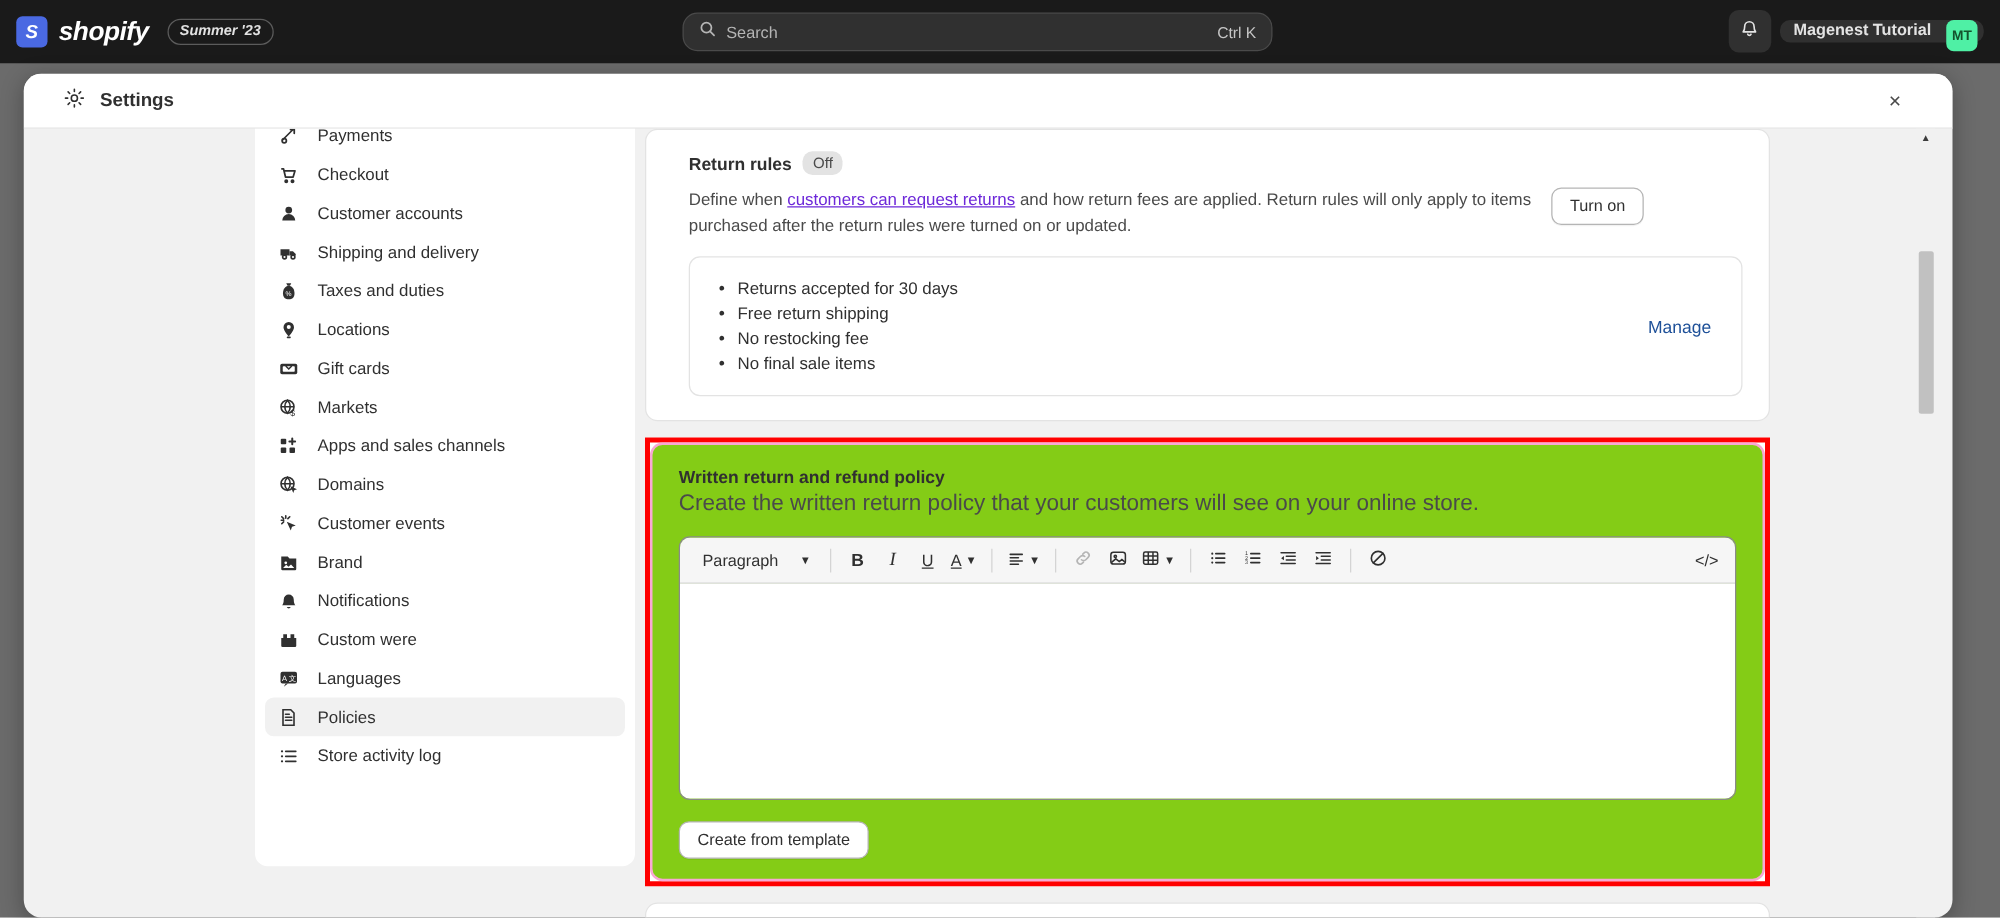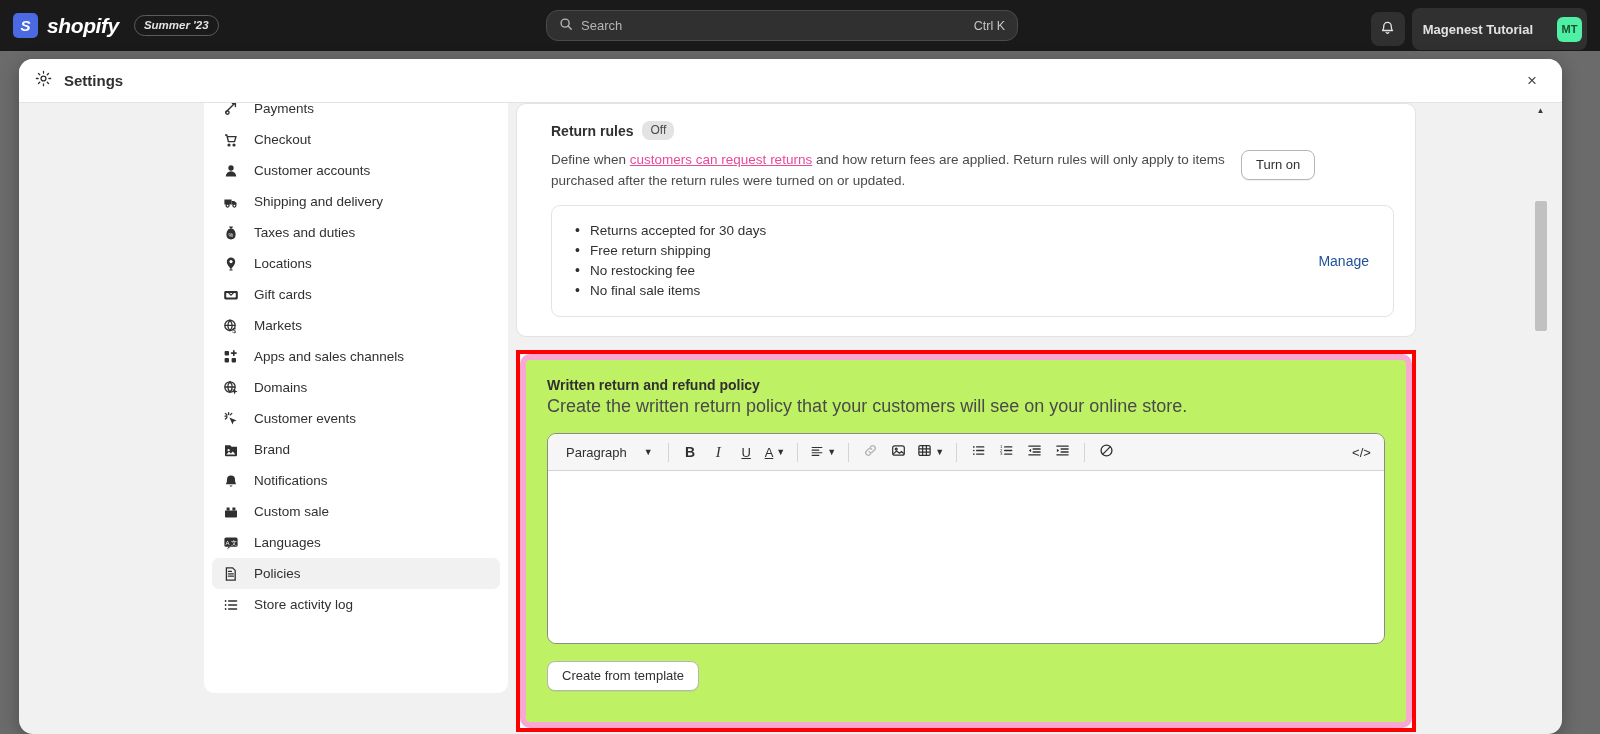--- a/index.html
+++ b/index.html
@@ -47,22 +47,22 @@
   .kbd-hint { color: #c6c6c6; font-size: 12.5px; }
   .topbar-right {
     position: absolute; right: 13px; top: 8px; display: flex;
     align-items: center; gap: 7px;
   }
   .bell-btn {
     width: 34px; height: 34px; border-radius: 8px; background: #303030;
     display: flex; align-items: center; justify-content: center;
   }
   .store-pill {
-    height: 42px; background: #303030; border-radius: 8px;
-    display: flex; align-items: center; gap: 24px; padding: 0 5px 0 11px;
+    height: 18px; background: #303030; border-radius: 8px;
+    display: flex; gap: 12px; padding: 0 5px 0 11px;
   }
   .store-name { color: #e3e3e3; font-size: 13px; font-weight: 600; }
   .avatar {
     width: 25px; height: 25px; border-radius: 6px; background: #4ff0a5;
     color: #14532d; font-size: 11px; font-weight: bold;
     display: flex; align-items: center; justify-content: center;
   }
 
   
   .backdrop {
@@ -70,21 +70,21 @@
     background: #6b6b6b;
   }
   .modal {
     position: absolute; top: 59px; left: 19px;
     width: 1543px; height: 675px;
     background: #f1f1f1; border-radius: 14px; overflow: hidden;
     box-shadow: 0 4px 18px rgba(0,0,0,.28);
   }
   .modal-header {
     height: 44px; background: #fff; border-bottom: 1px solid #e3e3e3;
-    display: flex; align-items: center; padding: 0 16px;
+    display: flex; align-items: center; padding: 0 32px;
   }
   .modal-title {
     font-size: 15px; font-weight: bold; color: #303030; margin-left: 12px;
   }
   .modal-close {
     margin-left: auto; width: 28px; height: 28px; border-radius: 7px;
     display: flex; align-items: center; justify-content: center;
     color: #4a4a4a; font-size: 17px; background: none; border: none;
     cursor: pointer; font-family: inherit;
   }
@@ -125,21 +125,21 @@
   .sec-title { font-size: 14px; font-weight: bold; color: #303030; }
   .off-badge {
     background: #e3e3e3; border-radius: 8px; color: #4a4a4a;
     font-size: 12px; padding: 2px 8px 3px;
   }
   .sec-row { display: flex; align-items: flex-start; margin-top: 10px; }
   .sec-desc {
     flex: 1; font-size: 13.5px; color: #4a4a4a; line-height: 1.52;
     max-width: 690px;
   }
-  .inline-link { color: #ec4899; text-decoration: underline; cursor: pointer; }
+  .inline-link { color: #6d28d9; text-decoration: underline; cursor: pointer; }
   .btn {
     background: #fff; border: 1px solid #b5b5b5; border-radius: 8px;
     box-shadow: 0 1px 0 rgba(0,0,0,.05);
     font-size: 13px; color: #303030; padding: 6px 14px 7px;
     cursor: pointer; font-family: inherit; white-space: nowrap;
   }
   .rules-box {
     border: 1px solid #e3e3e3; border-radius: 9px;
     margin: 14px 0 0; padding: 15px 19px 16px;
     display: flex; align-items: center;
@@ -155,22 +155,22 @@
   .manage-link {
     color: #1f5199; font-size: 14px; cursor: pointer; padding-right: 5px;
   }
 
   
   .annot {
     position: relative; border: 4px solid #ff0000;
     margin: 0 0 13px 0; background: #fff;
   }
   .annot .card-inner {
-    border: 6px solid #f9a8d4; border-radius: 10px; background: #bef264;
-    padding: 17px 21px 31px;
+    border: 2px solid #f9a8d4; border-radius: 10px; background: #84cc16;
+    padding: 17px 21px 16px;
   }
   .sub-desc { font-size: 18px; color: #4a4a4a; margin-top: 3px; }
 
   
   .editor {
     margin-top: 16px; border: 1px solid #8a8a8a; border-radius: 9px;
     overflow: hidden;
   }
   .toolbar {
     height: 37px; background: #f6f6f6; border-bottom: 1px solid #d4d4d4;
@@ -395,21 +395,21 @@
           </span>
           <span class="nav-label">Notifications</span>
         </div>
         <div class="nav-item">
           <span class="nav-ico">
             <svg width="16" height="16" viewBox="0 0 16 16" fill="#303030">
               <path d="M2 6.4h12v6.2a1 1 0 0 1-1 1H3a1 1 0 0 1-1-1z"></path>
               <path d="M3.6 3.4h3v3h-3zM9.4 3.4h3v3h-3z"></path>
             </svg>
           </span>
-          <span class="nav-label">Custom sale</span>
+          <span class="nav-label">Custom were</span>
         </div>
         <div class="nav-item">
           <span class="nav-ico">
             <svg width="16" height="16" viewBox="0 0 16 16" fill="#303030">
               <rect x="1.4" y="2.4" width="13.2" height="9.4" rx="1.6"></rect>
               <path d="M5.6 11.8 4 14.4l3.4-2.6z"></path>
               <text x="2.6" y="9.6" font-size="6" fill="#fff" font-family="Liberation Sans">A</text>
               <text x="8" y="9.6" font-size="6" fill="#fff" font-family="Liberation Sans">文</text>
             </svg>
           </span>

